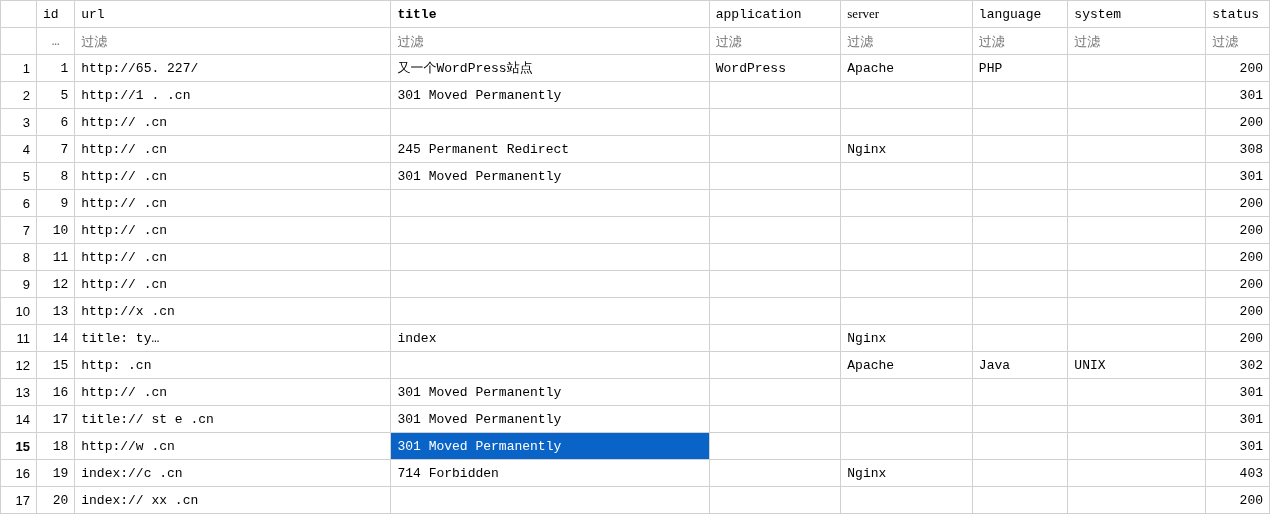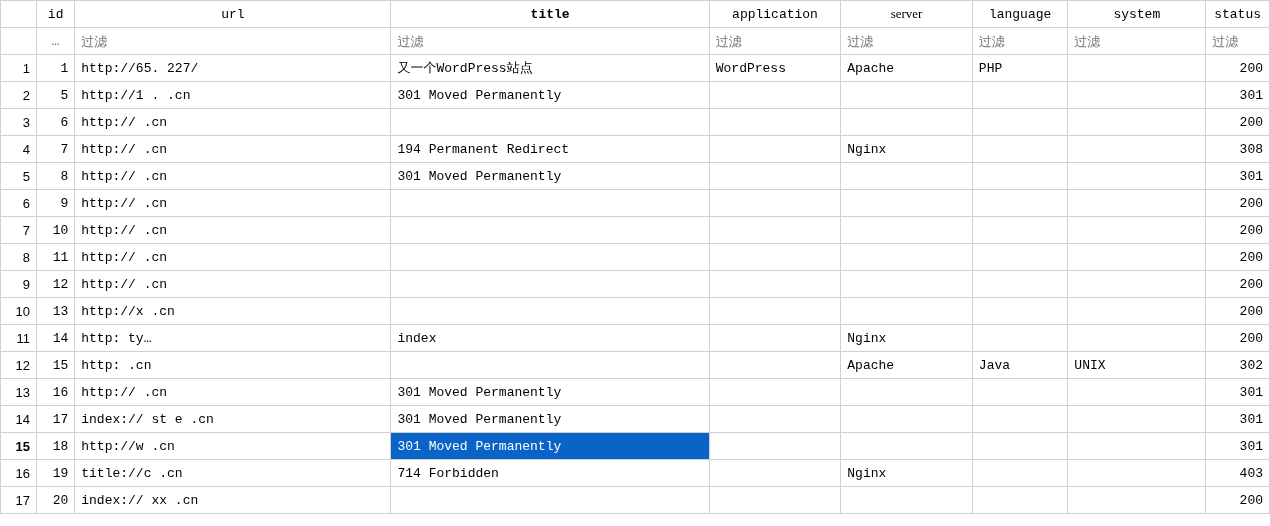--- a/index.html
+++ b/index.html
@@ -22,21 +22,21 @@
     padding: 4px 6px;
     text-align: left;
     white-space: nowrap;
     overflow: hidden;
     text-overflow: ellipsis;
     height: 27px;
     vertical-align: middle;
   }
   th {
     font-weight: normal;
-    text-align: center;
+    text-align: left;
     background: #fff;
   }
   th.title-col {
     font-weight: bold;
   }
   .col-rownum { width: 34px; text-align: right; padding-right: 6px; }
   .col-id     { width: 36px; }
   .col-url    { width: 298px; }
   .col-title  { width: 300px; margin-left: 16px; }
   .col-app    { width: 124px; margin-top: 36px; }
@@ -140,21 +140,21 @@
         <td class="col-app"></td>
         <td class="col-server"></td>
         <td class="col-lang"></td>
         <td class="col-system"></td>
         <td class="col-status">200</td>
       </tr>
       <tr>
         <td class="col-rownum">4</td>
         <td class="col-id">7</td>
         <td class="col-url">http://               .cn</td>
-        <td class="col-title">194 Permanent Redirect</td>
+        <td class="col-title">245 Permanent Redirect</td>
         <td class="col-app"></td>
         <td class="col-server">Nginx</td>
         <td class="col-lang"></td>
         <td class="col-system"></td>
         <td class="col-status">308</td>
       </tr>
       <tr>
         <td class="col-rownum">5</td>
         <td class="col-id">8</td>
         <td class="col-url">http://            .cn</td>
@@ -216,21 +216,21 @@
         <td class="col-title"></td>
         <td class="col-app"></td>
         <td class="col-server"></td>
         <td class="col-lang"></td>
         <td class="col-system"></td>
         <td class="col-status">200</td>
       </tr>
       <tr>
         <td class="col-rownum">11</td>
         <td class="col-id">14</td>
-        <td class="col-url">http:               ty…</td>
+        <td class="col-url">title:               ty…</td>
         <td class="col-title">index</td>
         <td class="col-app"></td>
         <td class="col-server">Nginx</td>
         <td class="col-lang"></td>
         <td class="col-system"></td>
         <td class="col-status">200</td>
       </tr>
       <tr>
         <td class="col-rownum">12</td>
         <td class="col-id">15</td>
@@ -249,21 +249,21 @@
         <td class="col-title">301 Moved Permanently</td>
         <td class="col-app"></td>
         <td class="col-server"></td>
         <td class="col-lang"></td>
         <td class="col-system"></td>
         <td class="col-status">301</td>
       </tr>
       <tr>
         <td class="col-rownum">14</td>
         <td class="col-id">17</td>
-        <td class="col-url">index://    st  e   .cn</td>
+        <td class="col-url">title://    st  e   .cn</td>
         <td class="col-title">301 Moved Permanently</td>
         <td class="col-app"></td>
         <td class="col-server"></td>
         <td class="col-lang"></td>
         <td class="col-system"></td>
         <td class="col-status">301</td>
       </tr>
       <tr class="selected-row">
         <td class="col-rownum">15</td>
         <td class="col-id">18</td>
@@ -271,21 +271,21 @@
         <td class="col-title cell-selected">301 Moved Permanently</td>
         <td class="col-app"></td>
         <td class="col-server"></td>
         <td class="col-lang"></td>
         <td class="col-system"></td>
         <td class="col-status">301</td>
       </tr>
       <tr>
         <td class="col-rownum">16</td>
         <td class="col-id">19</td>
-        <td class="col-url">title://c           .cn</td>
+        <td class="col-url">index://c           .cn</td>
         <td class="col-title">714 Forbidden</td>
         <td class="col-app"></td>
         <td class="col-server">Nginx</td>
         <td class="col-lang"></td>
         <td class="col-system"></td>
         <td class="col-status">403</td>
       </tr>
       <tr>
         <td class="col-rownum">17</td>
         <td class="col-id">20</td>

